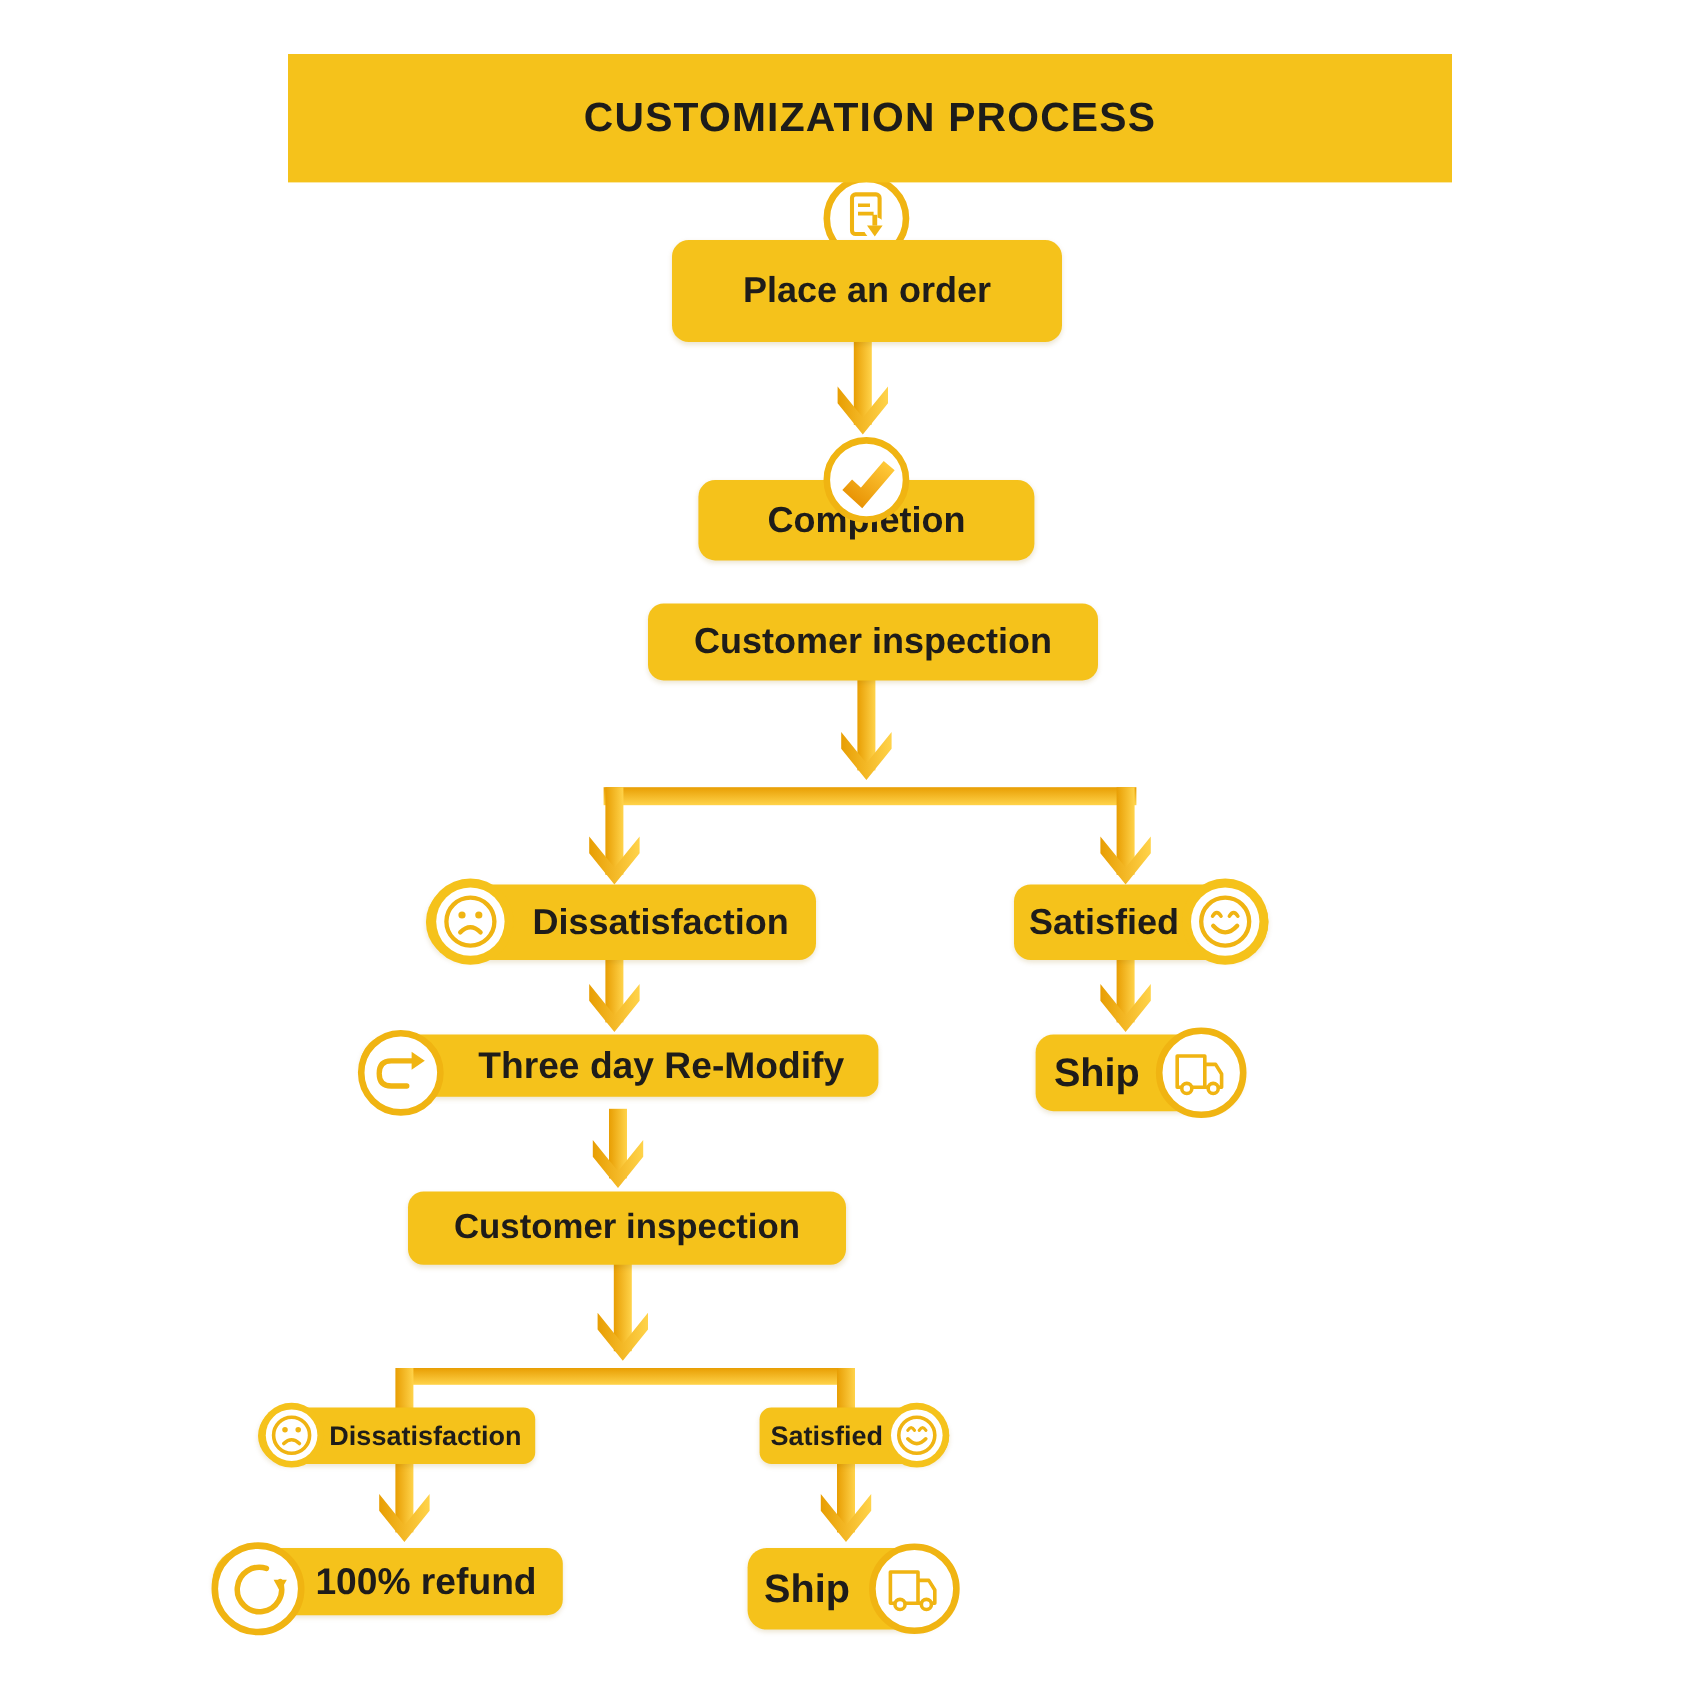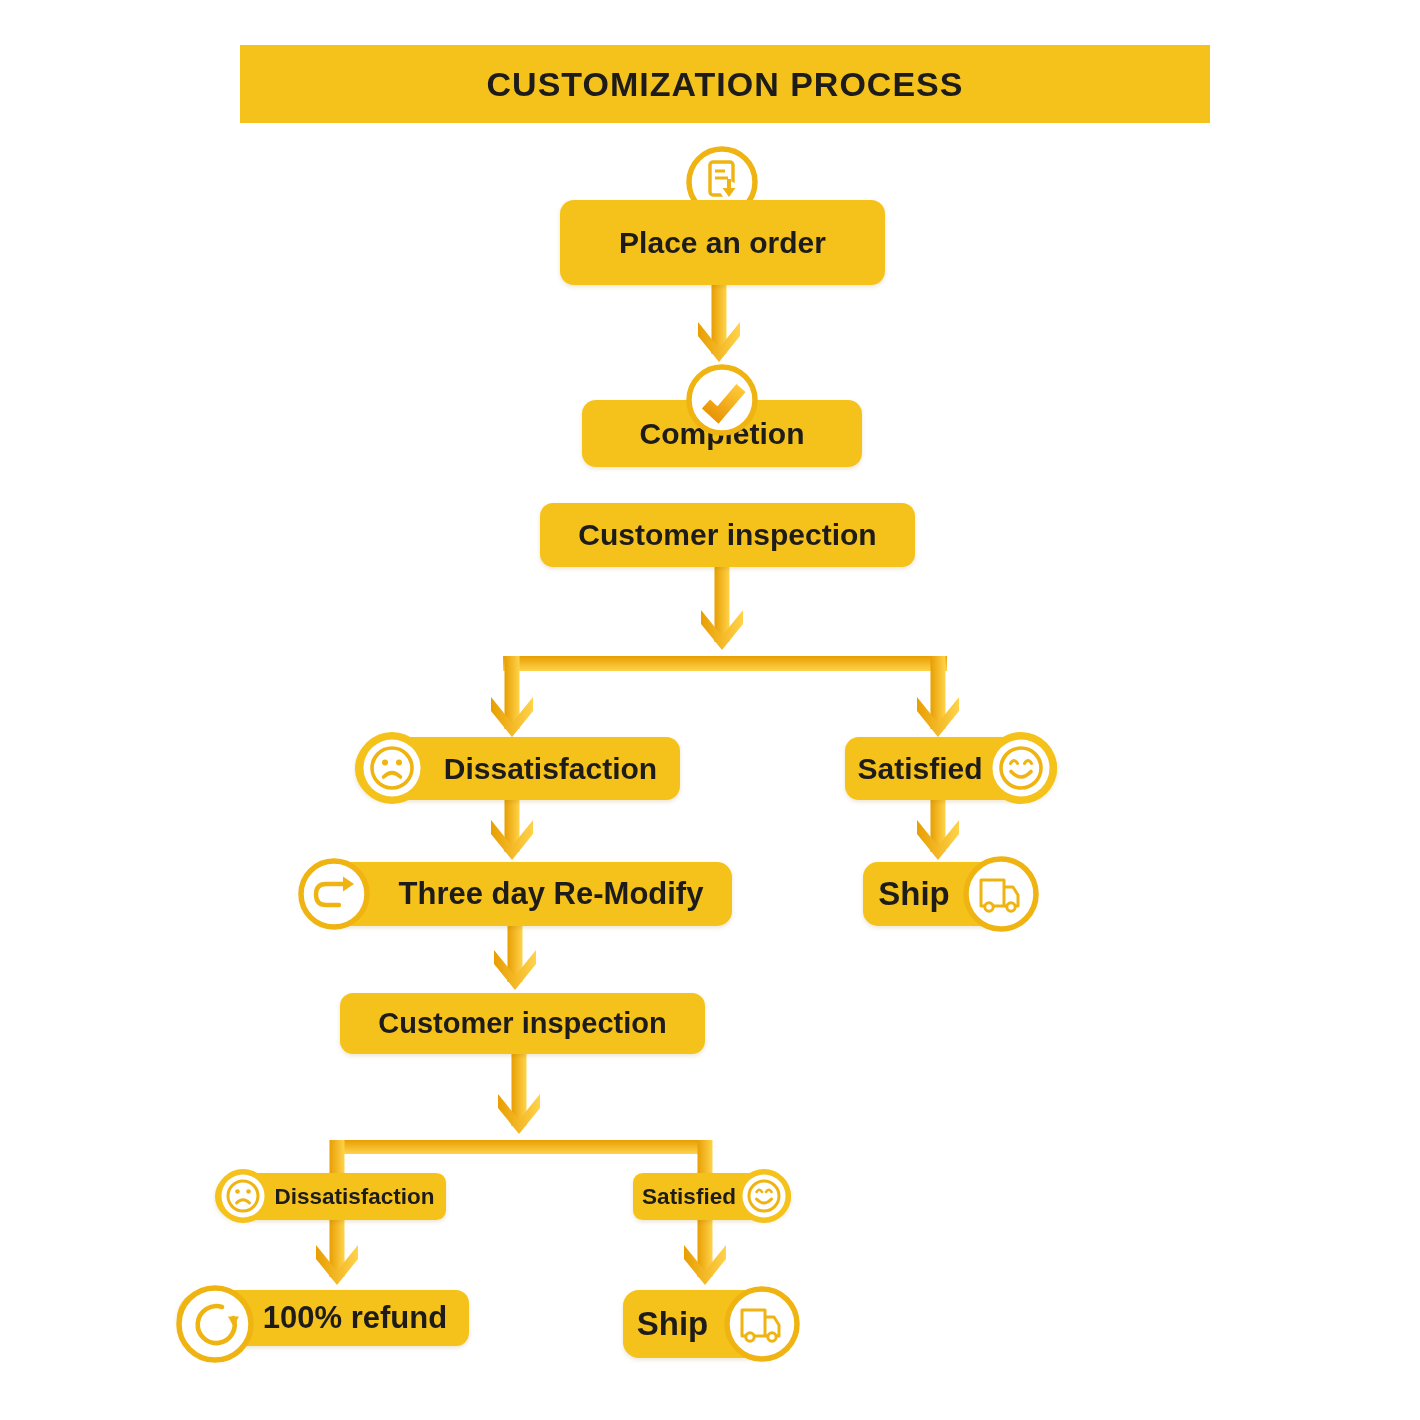--- a/index.html
+++ b/index.html
@@ -4,21 +4,21 @@
 <style>
   html,body{margin:0;padding:0;background:#ffffff;}
   .stage{
     position:relative;width:1420px;height:1420px;margin:0 auto;
     background:#ffffff;overflow:hidden;
     font-family:"Liberation Sans", sans-serif;
     -webkit-font-smoothing:antialiased;
   }
   .underlay{position:absolute;left:0;top:0;z-index:0;}
   .banner{
-    position:absolute;left:240px;top:45px;width:970px;height:78px;
+    position:absolute;left:240px;top:45px;width:970px;height:107px;
     background:#F5C21B;display:flex;align-items:center;justify-content:center;
     z-index:1;
   }
   .banner span{
     font-size:34px;font-weight:700;color:#1d1c1a;letter-spacing:1px;
   }
   .node{
     position:absolute;background:#F5C21B;display:flex;align-items:center;justify-content:center;
     z-index:1;box-shadow:0 2px 4px rgba(150,110,0,0.18);
   }
@@ -29,21 +29,21 @@
   .n-place{left:560px;top:200px;width:325px;height:85px;border-radius:14px;}
   .n-place span{font-size:30px;}
   .n-completion{left:582px;top:400px;width:280px;height:67px;border-radius:14px;}
   .n-completion span{font-size:30px;}
   .n-inspect1{left:540px;top:503px;width:375px;height:64px;border-radius:13px;}
   .n-inspect1 span{font-size:30px;}
   .n-diss1{left:355px;top:737px;width:325px;height:63px;border-radius:31px 14px 14px 31px;padding-left:66px;box-sizing:border-box;}
   .n-diss1 span{font-size:30px;}
   .n-sat1{left:845px;top:737px;width:212px;height:63px;border-radius:14px 31px 31px 14px;padding-right:62px;box-sizing:border-box;}
   .n-sat1 span{font-size:30px;}
-  .n-remodify{left:300px;top:862px;width:432px;height:64px;border-radius:32px 15px 15px 32px;padding-left:70px;box-sizing:border-box;}
+  .n-remodify{left:300px;top:862px;width:432px;height:52px;border-radius:32px 15px 15px 32px;padding-left:70px;box-sizing:border-box;}
   .n-remodify span{font-size:31px;}
   .n-ship1{left:863px;top:862px;width:174px;height:64px;border-radius:15px 32px 32px 15px;padding-right:72px;box-sizing:border-box;}
   .n-ship1 span{font-size:33px;}
   .n-inspect2{left:340px;top:993px;width:365px;height:61px;border-radius:13px;}
   .n-inspect2 span{font-size:29px;}
   .n-diss2{left:215px;top:1173px;width:231px;height:47px;border-radius:24px 10px 10px 24px;padding-left:48px;box-sizing:border-box;}
   .n-diss2 span{font-size:22.5px;}
   .n-sat2{left:633px;top:1173px;width:158px;height:47px;border-radius:10px 24px 24px 10px;padding-right:46px;box-sizing:border-box;}
   .n-sat2 span{font-size:22.5px;}
   .n-refund{left:177px;top:1290px;width:292px;height:56px;border-radius:34px 16px 16px 34px;padding-left:64px;box-sizing:border-box;}

